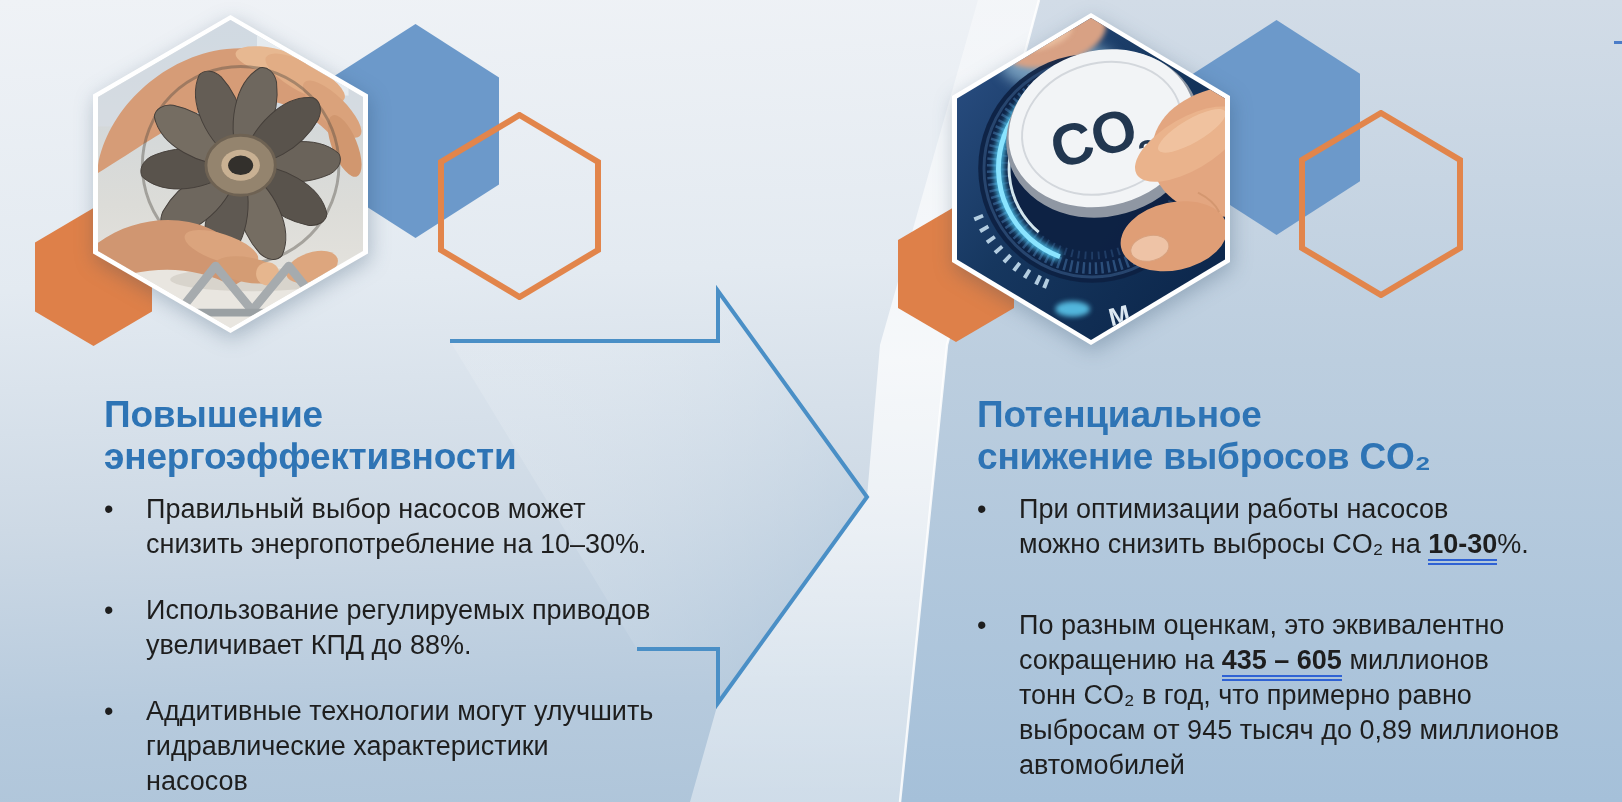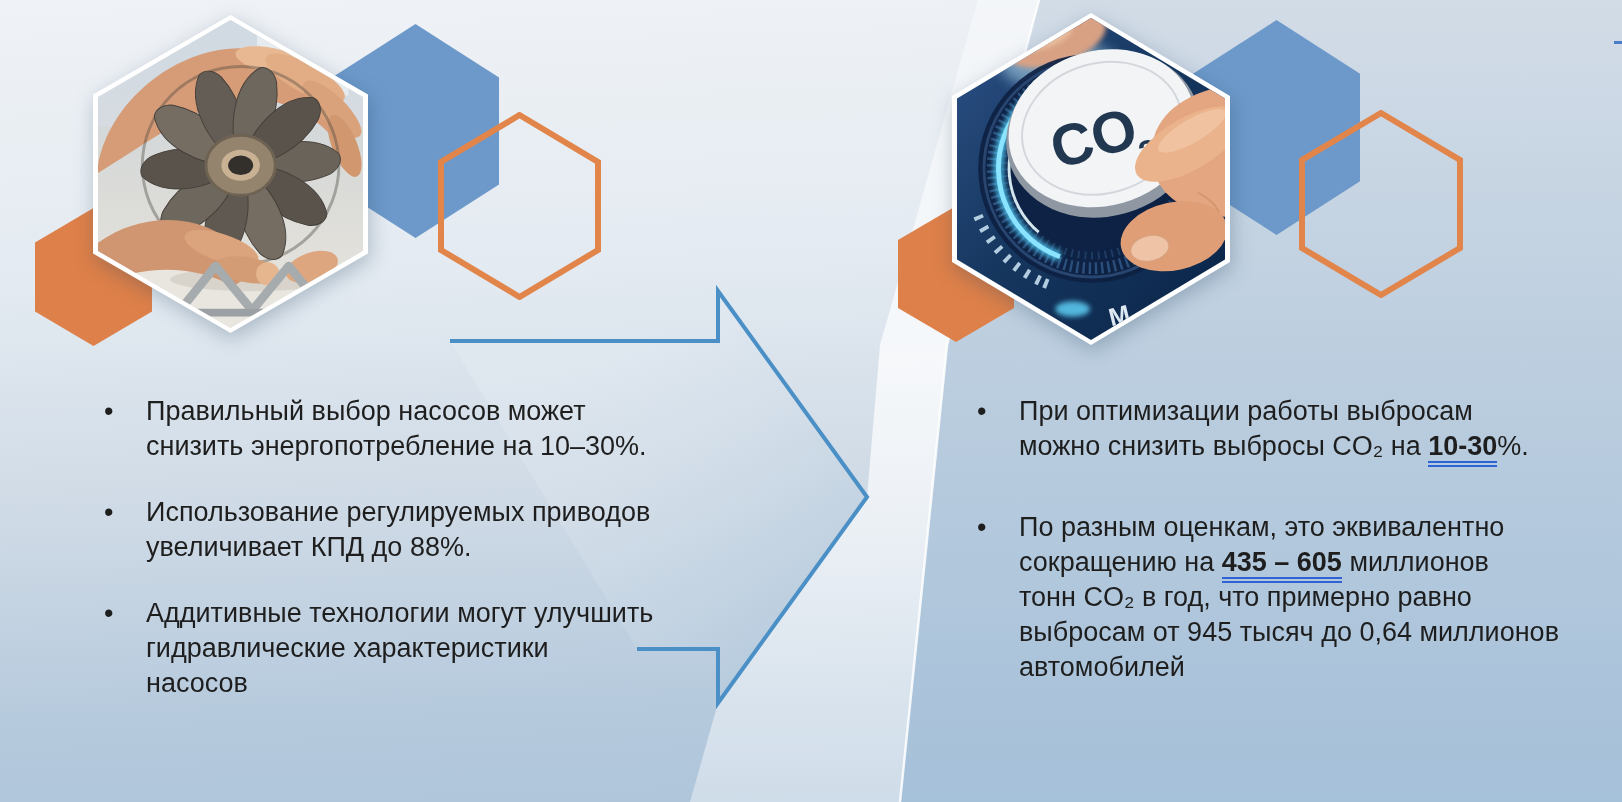--- a/index.html
+++ b/index.html
@@ -186,20 +186,22 @@
         <text x="160" y="318" font-family="Liberation Sans, sans-serif" font-size="26" font-weight="bold" fill="#dce8f2" transform="rotate(-14 160 318)">M</text>
       </svg>
     </div>
   </div>
 
   <svg class="hex-outline" style="left:1299px;top:110px;" width="164" height="188" viewBox="0 0 164 188">
     <polygon points="82,3 161,50 161,138 82,185 3,138 3,50" fill="none" stroke="#e2854b" stroke-width="6"></polygon>
   </svg>
 
   <div class="col col-left" style="left:104px;top:394px;width:640px;">
+    <h2>Повышение
+энергоэффективности</h2>
     <ul>
       <li>
         <span class="b">•</span>
         <span class="t"><span>Правильный выбор насосов может
 снизить энергопотребление на 10–30%.</span><span class="ul"></span><span></span></span>
       </li>
       <li>
         <span class="b">•</span>
         <span class="t"><span>Использование регулируемых приводов
 увеличивает КПД до 88%.</span><span class="ul"></span><span></span></span>
@@ -207,31 +209,33 @@
       <li>
         <span class="b">•</span>
         <span class="t"><span>Аддитивные технологии могут улучшить
 гидравлические характеристики
 насосов</span><span class="ul"></span><span></span></span>
       </li>
     </ul>
   </div>
 
   <div class="col col-right" style="left:977px;top:394px;width:600px;">
+    <h2>Потенциальное
+снижение выбросов CO₂</h2>
     <ul>
       <li>
         <span class="b">•</span>
-        <span class="t"><span>При оптимизации работы выбросам
+        <span class="t"><span>При оптимизации работы насосов
 можно снизить выбросы CO₂ на </span><span class="ul">10-30</span><span>%.</span></span>
       </li>
       <li>
         <span class="b">•</span>
         <span class="t"><span>По разным оценкам, это эквивалентно
 сокращению на </span><span class="ul">435 – 605</span><span> миллионов
 тонн CO₂ в год, что примерно равно
-выбросам от 945 тысяч до 0,64 миллионов
+выбросам от 945 тысяч до 0,89 миллионов
 автомобилей</span></span>
       </li>
     </ul>
   </div>
 
   <div class="tick-tr"></div>
 </div>
 
 </body></html>

